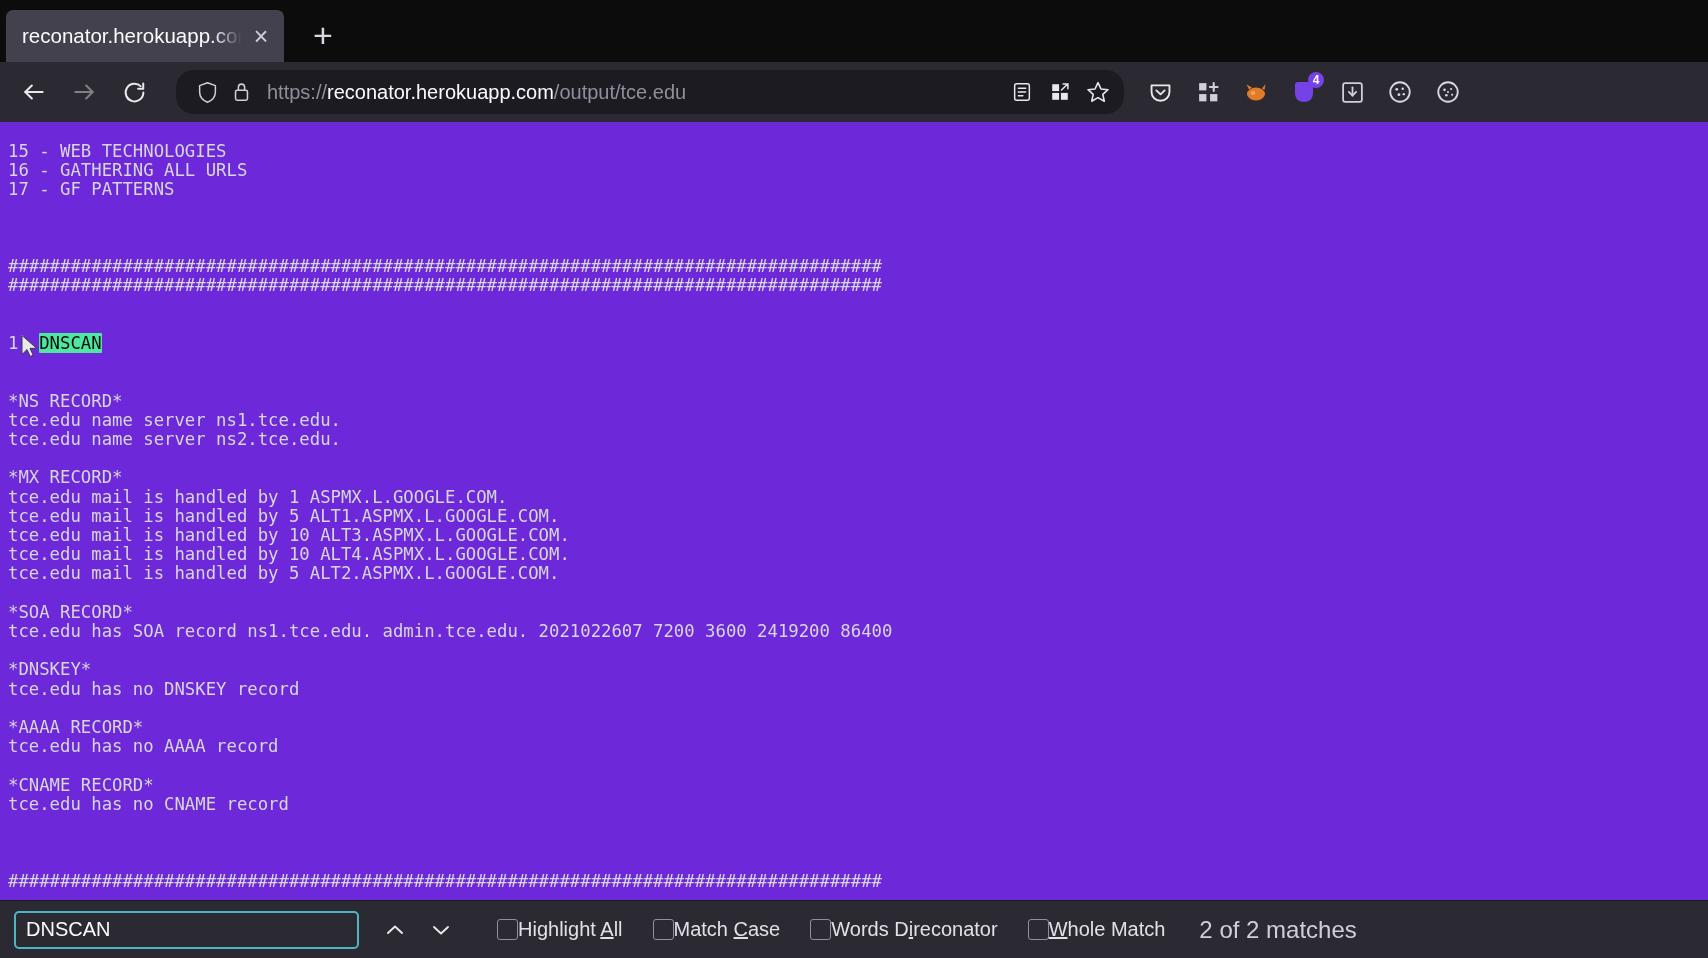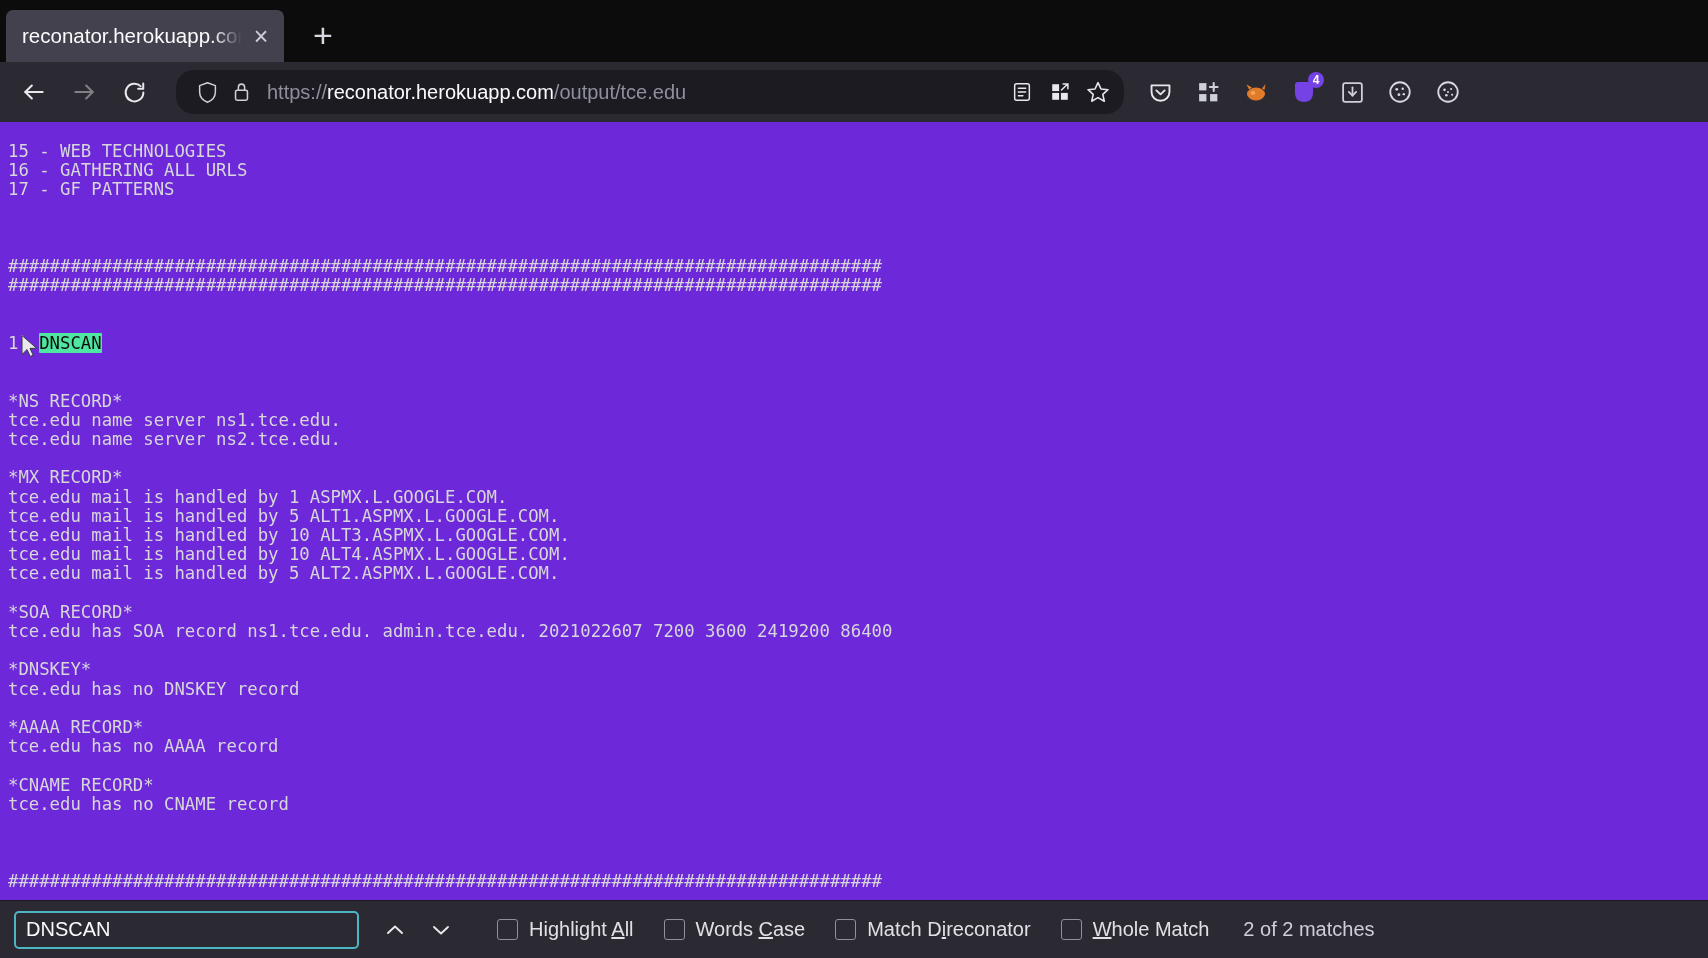--- a/index.html
+++ b/index.html
@@ -116,29 +116,29 @@
     color:#fbfbfe; font-size:20px;
     padding:0 10px; outline:none;
     font-family:"Liberation Sans", sans-serif;
   }
   .find-nav { display:flex; align-items:center; margin-left:16px; gap:6px; }
   .find-navbtn {
     width:40px; height:38px; border-radius:4px;
     display:flex; align-items:center; justify-content:center;
   }
   .find-checks { display:flex; align-items:center; gap:30px; margin-left:36px; }
-  .check { display:flex; align-items:center; gap:11px; }
+  .check { display:flex; align-items:center; gap:0; }
   .check-box {
     width:21px; height:21px; border:1.6px solid #8f8f9d;
     border-radius:3px; background:transparent; flex:0 0 21px;
   }
   .check-label { color:#e0e0e6; font-size:20px; white-space:nowrap; }
   .check-label u { text-decoration:underline; }
   .find-status {
-    color:#cfcfd8; font-size:20px; margin-left:34px; white-space:nowrap;
+    color:#cfcfd8; font-size:24px; margin-left:34px; white-space:nowrap;
   }
 </style>
 </head>
 <body>
 
 <div class="tabstrip">
   <div class="tab">
     <span class="tab-title">reconator.herokuapp.com/ou</span>
     <span class="tab-close">×</span>
   </div>
@@ -340,26 +340,26 @@
 
   <span class="find-checks">
 
     <span class="check">
       <span class="check-box"></span>
       <span class="check-label"><span>Highlight </span><u>A</u><span>ll</span></span>
     </span>
 
     <span class="check">
       <span class="check-box"></span>
-      <span class="check-label"><span>Words </span><u>C</u><span>ase</span></span>
+      <span class="check-label"><span>Match </span><u>C</u><span>ase</span></span>
     </span>
 
     <span class="check">
       <span class="check-box"></span>
-      <span class="check-label"><span>Match D</span><u>i</u><span>reconator</span></span>
+      <span class="check-label"><span>Words D</span><u>i</u><span>reconator</span></span>
     </span>
 
     <span class="check">
       <span class="check-box"></span>
       <span class="check-label"><span></span><u>W</u><span>hole Match</span></span>
     </span>
 
   </span>
 
   <span class="find-status">2 of 2 matches</span>

